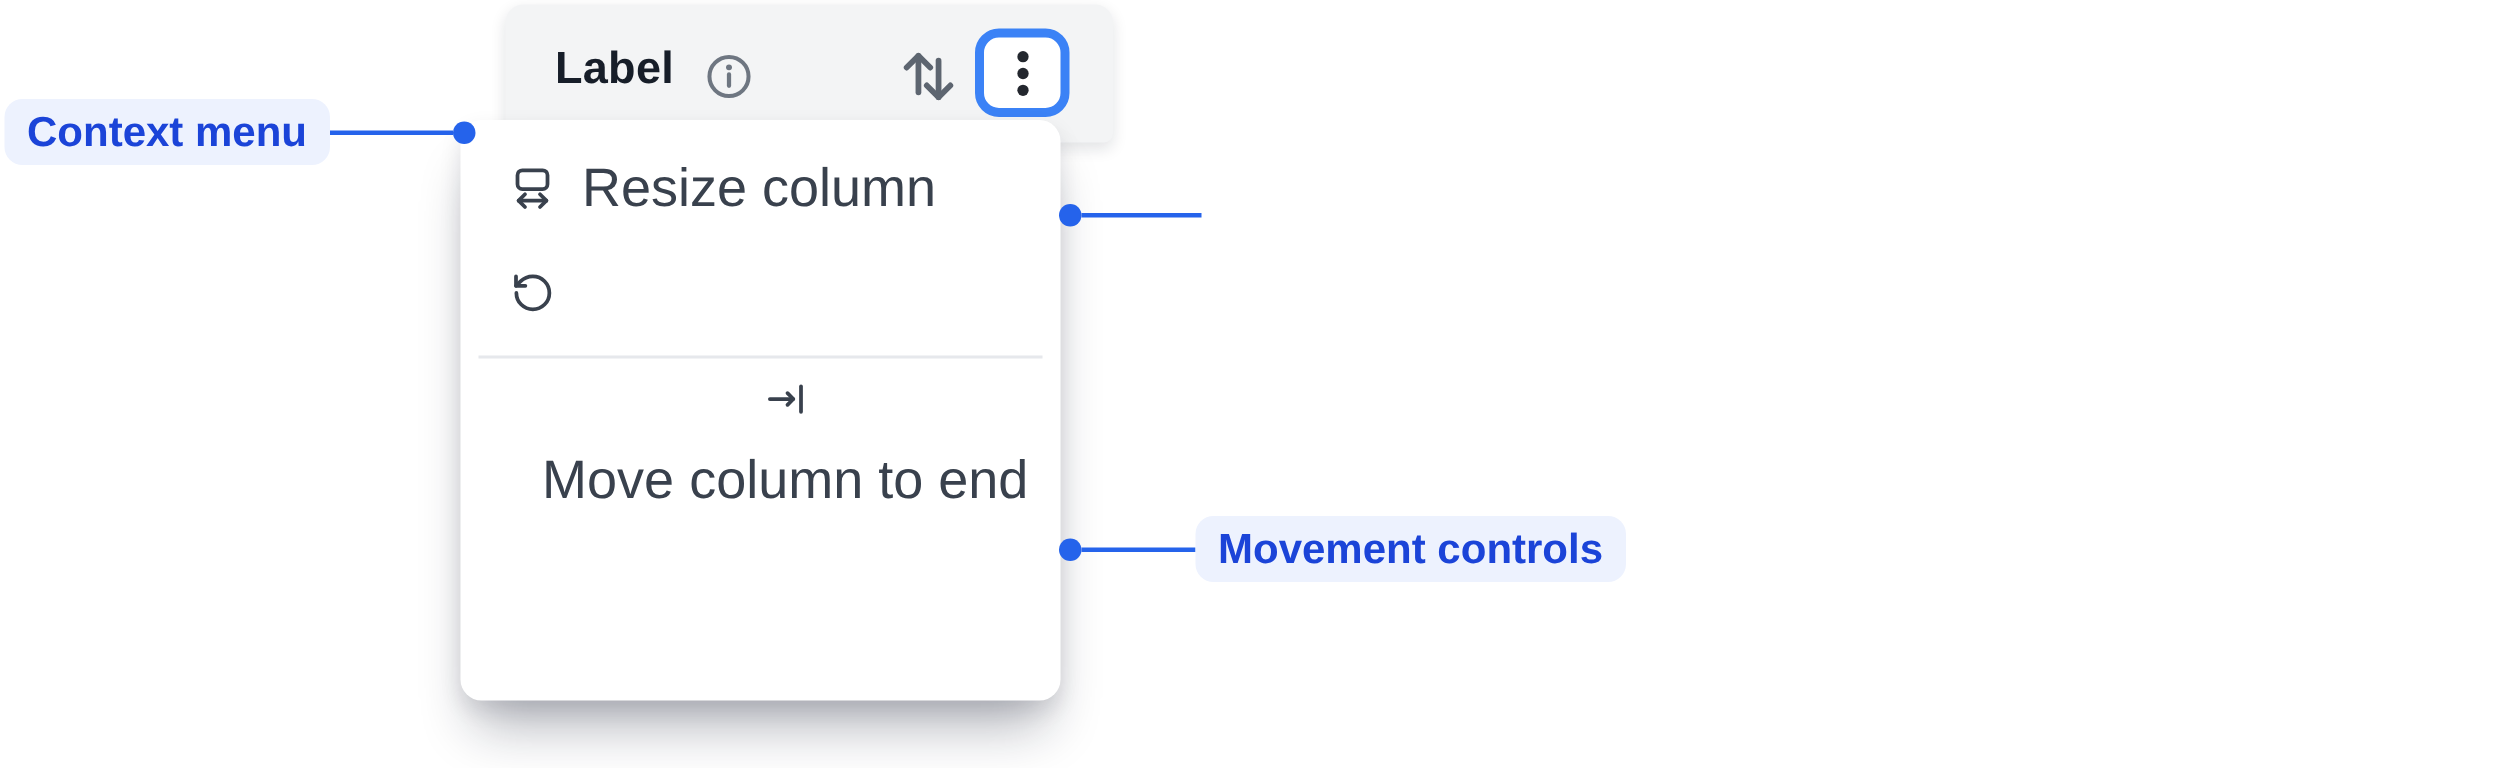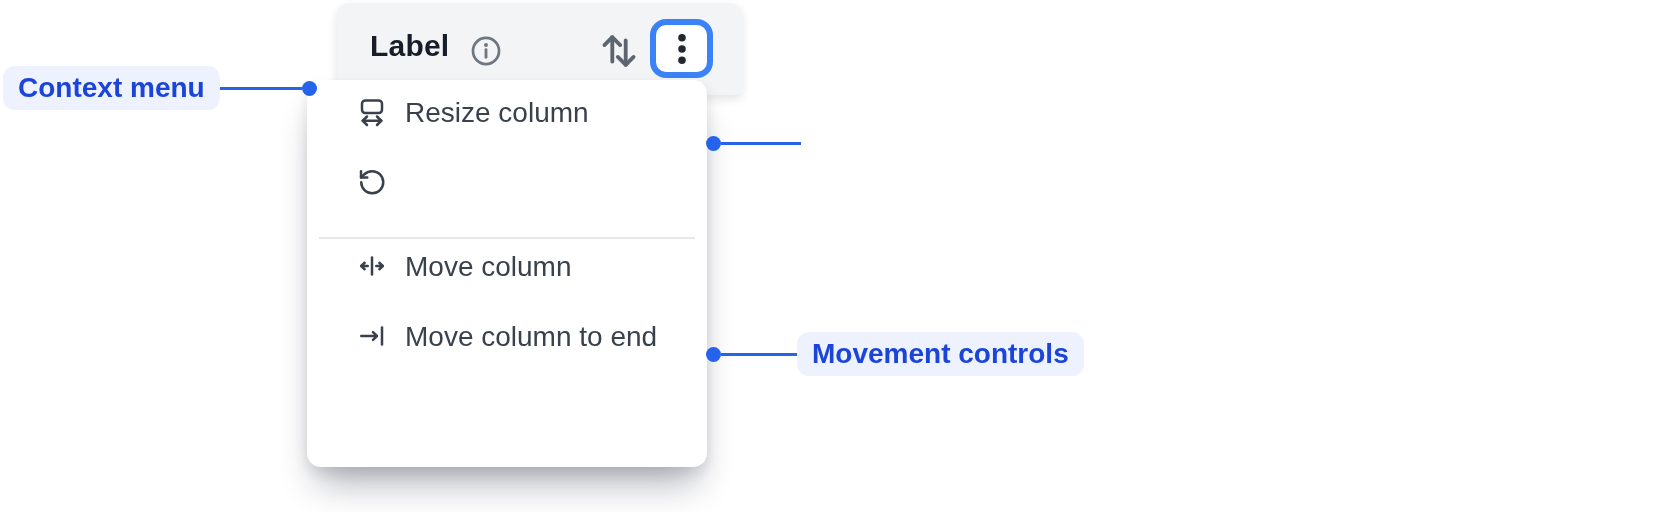--- a/index.html
+++ b/index.html
@@ -42,42 +42,42 @@
   .more-btn svg{width:42px;height:42px;display:block;}
 
   
   .menu{
     position:absolute;left:307px;top:80px;width:400px;height:387px;
     background:var(--menu-bg);border-radius:14px;
     padding:17px 0 15px;
     box-shadow:0 26px 36px -10px rgba(15,23,42,.32),0 6px 14px rgba(15,23,42,.10);
   }
   .menu-item{
-    height:56px;margin-bottom:14px;display:flex;align-items:flex-start;
-    padding-left:33px;gap:18px;font-size:28px;color:var(--menu-text);cursor:pointer;margin-left:17px;
+    height:56px;margin-bottom:14px;display:flex;align-items:center;
+    padding-left:33px;gap:18px;font-size:36px;color:var(--menu-text);cursor:pointer;
   }
-  .menu-item:last-child{margin-bottom:0;}
+  .menu-item:last-child{margin-bottom:0;flex-direction:column;}
   .menu-item svg{width:30px;height:30px;flex:none;}
   .menu-divider{height:2px;background:var(--divider);margin:5px 12px 12px;}
 
   
   .annotation{position:absolute;display:flex;align-items:center;}
   .ann-pill{
     height:44px;line-height:44px;padding:0 15px;border-radius:12px;white-space:nowrap;
     background:var(--annotation-pill-bg);color:var(--annotation-text);
     font-size:28px;font-weight:600;
   }
   .ann-line{height:3px;background:var(--connector-blue);flex:none;}
   .ann-dot{width:15px;height:15px;border-radius:50%;background:var(--connector-blue);flex:none;}
 
   .ann-context{left:3px;top:66px;}
   .ann-context .ann-line{width:82px;}
   .ann-resize{left:706px;top:136px;}
   .ann-resize .ann-line{width:80px;}
-  .ann-movement{left:706px;top:332px;}
+  .ann-movement{left:706px;top:344px;}
   .ann-movement .ann-line{width:76px;}
 
   svg{overflow:visible;}
 </style>
 </head>
 <body>
 
 <div id="canvas">
 
   <div class="tab"></div>
@@ -124,32 +124,20 @@
       <svg viewBox="0 0 24 24">
         <g fill="none" stroke="#39414d" stroke-width="2" stroke-linecap="round" stroke-linejoin="round">
           <path d="M3.4 12.2a8.8 8.8 0 1 0 8.8-8.8 9.3 9.3 0 0 0-6.6 2.7L3.2 8.4"></path>
           <path d="M3.2 3.4v5h5"></path>
         </g>
       </svg>
     </div>
 
     <div class="menu-divider"></div>
 
-    <div class="menu-item">
-      <svg viewBox="0 0 24 24">
-        <g fill="none" stroke="#39414d" stroke-width="2" stroke-linecap="round" stroke-linejoin="round">
-          <path d="M12 5.2v13.6"></path>
-          <path d="M8.6 12H3.4"></path>
-          <path d="M6.1 9.4 3.4 12l2.7 2.6"></path>
-          <path d="M15.4 12h5.2"></path>
-          <path d="M17.9 9.4 20.6 12l-2.7 2.6"></path>
-        </g>
-      </svg>
-      <span>Move column</span>
-    </div>
 
 
     <div class="menu-item">
       <svg viewBox="0 0 24 24">
         <g fill="none" stroke="#39414d" stroke-width="2" stroke-linecap="round" stroke-linejoin="round">
           <path d="M20 5.2v13.6"></path>
           <path d="M3.4 12h12.4"></path>
           <path d="M12.8 8.9 15.9 12l-3.1 3.1"></path>
         </g>
       </svg>

